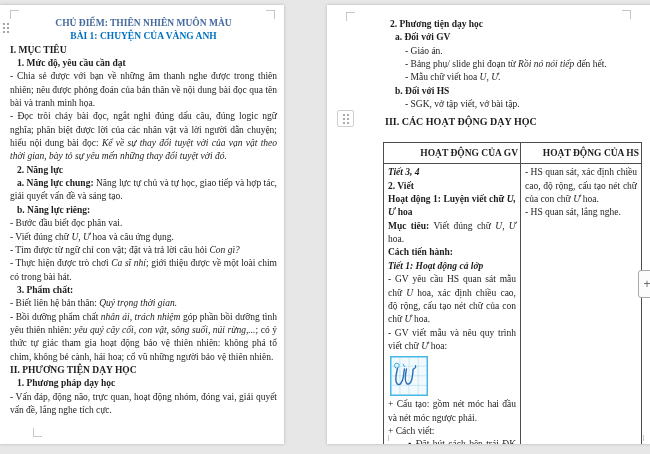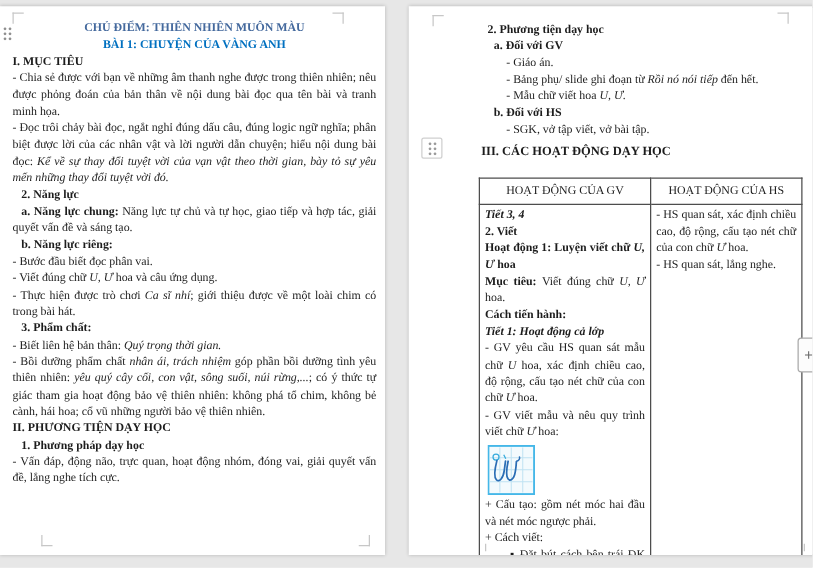--- a/index.html
+++ b/index.html
@@ -1,37 +1,37 @@
 <!DOCTYPE html>
 <html><head>
 <meta charset="utf-8">
 <style>
   html,body{margin:0;padding:0;background:#e7e7e7;}
   .stage{position:relative;width:650px;height:454px;background:#e7e7e7;overflow:hidden;
          font-family:"Liberation Serif",serif;color:#1c1c1c;}
   .sheet{position:absolute;top:5px;height:439px;background:#ffffff;
          box-shadow:0 0 3px rgba(0,0,0,.22);overflow:hidden;}
-  .sheet1{left:0;width:308px;}
+  .sheet1{left:0;width:284px;}
   .sheet2{left:327px;width:389px;}
   .content1{padding:12px 7px 0 10px;}
   .content2{padding:13px 10px 0 56px;}
 
   p.para{margin:0;font-size:9.5px;line-height:13.35px;}
   .b{font-weight:bold}
   .i{font-style:italic}
   .c{text-align:left}
   .j{text-align:justify}
   .ind{text-indent:7px}
   .t1,.t2{text-align:center;font-size:10px;line-height:13px;font-weight:bold;}
   .p2a{text-indent:7px}.p2b{text-indent:12px}.p2c{text-indent:22px}
   .h3x{margin:3px 0 13px 2px;font-size:10px;line-height:15px;font-weight:bold;}
 
   table.acts{border-collapse:collapse;table-layout:fixed;width:258px;margin-top:1px;}
   table.acts th{border:1px solid #4d4d4d;font-size:9.5px;line-height:12px;padding:4px 2px;
-                font-weight:normal;text-align:center;}
+                font-weight:bold;text-align:right;}
   table.acts td{border:1px solid #4d4d4d;vertical-align:top;padding:2px 4px 0 4px;}
   td.hs{padding-top:95px;}
   .li{padding-left:30px;text-indent:-10px;}
   .gridimg{display:block;margin:3px 0 2px 2px;}
 
   
   .cm{position:absolute;width:8px;height:8px;}
   .cm.tl{border-top:1px solid #c7c7c7;border-left:1px solid #c7c7c7;}
   .cm.tr{border-top:1px solid #c7c7c7;border-right:1px solid #c7c7c7;}
   .cm.bl{border-bottom:1px solid #c7c7c7;border-left:1px solid #c7c7c7;}
@@ -50,27 +50,29 @@
 </head>
 <body>
 
 <div class="stage">
 
   <div class="sheet sheet1">
     <div class="content1">
         <p class="para t1"><span class="b" style="color: rgb(68, 105, 157);">CHỦ ĐIỂM: THIÊN NHIÊN MUÔN MÀU</span></p>
         <p class="para t2"><span class="b" style="color: rgb(0, 112, 192);">BÀI 1: CHUYỆN CỦA VÀNG ANH</span></p>
         <p class="para"><span class="b">I. MỤC TIÊU</span></p>
+        <p class="para ind"><span class="b">1. Mức độ, yêu cầu cần đạt</span></p>
         <p class="para j"><span>- Chia sẻ được với bạn về những âm thanh nghe được trong thiên nhiên; nêu được phỏng đoán của bản thân về nội dung bài đọc qua tên bài và tranh minh họa.</span></p>
         <p class="para j"><span>- Đọc trôi chảy bài đọc, ngắt nghỉ đúng dấu câu, đúng logic ngữ nghĩa; phân biệt được lời của các nhân vật và lời người dẫn chuyện; hiểu nội dung bài đọc: </span><span class="i">Kể về sự thay đổi tuyệt vời của vạn vật theo thời gian, bày tỏ sự yêu mến những thay đổi tuyệt vời đó.</span></p>
         <p class="para ind"><span class="b">2. Năng lực</span></p>
         <p class="para j ind"><span class="b">a. Năng lực chung: </span><span>Năng lực tự chủ và tự học, giao tiếp và hợp tác, giải quyết vấn đề và sáng tạo.</span></p>
         <p class="para ind"><span class="b">b. Năng lực riêng:</span></p>
         <p class="para"><span>- Bước đầu biết đọc phân vai.</span></p>
         <p class="para"><span>- Viết đúng chữ </span><span class="i">U, Ư</span><span> hoa và câu ứng dụng.</span></p>
+        <p class="para"><span>- Tìm được từ ngữ chỉ con vật; đặt và trả lời câu hỏi </span><span class="i">Con gì?</span></p>
         <p class="para j"><span>- Thực hiện được trò chơi </span><span class="i">Ca sĩ nhí</span><span>; giới thiệu được về một loài chim có trong bài hát.</span></p>
         <p class="para ind"><span class="b">3. Phẩm chất:</span></p>
         <p class="para"><span>- Biết liên hệ bản thân: </span><span class="i">Quý trọng thời gian.</span></p>
         <p class="para j"><span>- Bồi dưỡng phẩm chất </span><span class="i">nhân ái, trách nhiệm</span><span> góp phần bồi dưỡng tình yêu thiên nhiên: </span><span class="i">yêu quý cây cối, con vật, sông suối, núi rừng,...</span><span>; có ý thức tự giác tham gia hoạt động bảo vệ thiên nhiên: không phá tổ chim, không bẻ cành, hái hoa; cổ vũ những người bảo vệ thiên nhiên.</span></p>
         <p class="para"><span class="b">II. PHƯƠNG TIỆN DẠY HỌC</span></p>
         <p class="para ind"><span class="b">1. Phương pháp dạy học</span></p>
         <p class="para j"><span>- Vấn đáp, động não, trực quan, hoạt động nhóm, đóng vai, giải quyết vấn đề, lắng nghe tích cực.</span></p>
       </div>
     <i class="cm tl" style="left:10px;top:5px"></i>
     <i class="cm tr" style="left:266px;top:5px"></i>

